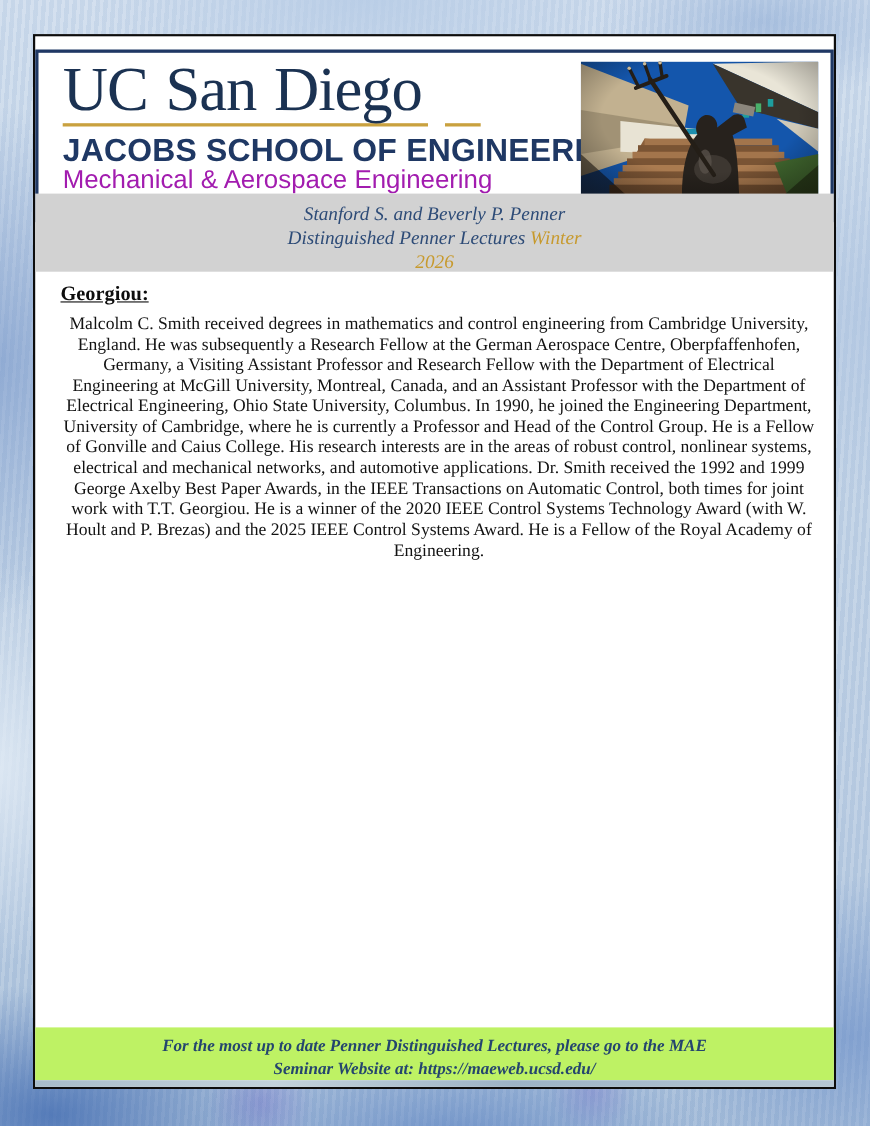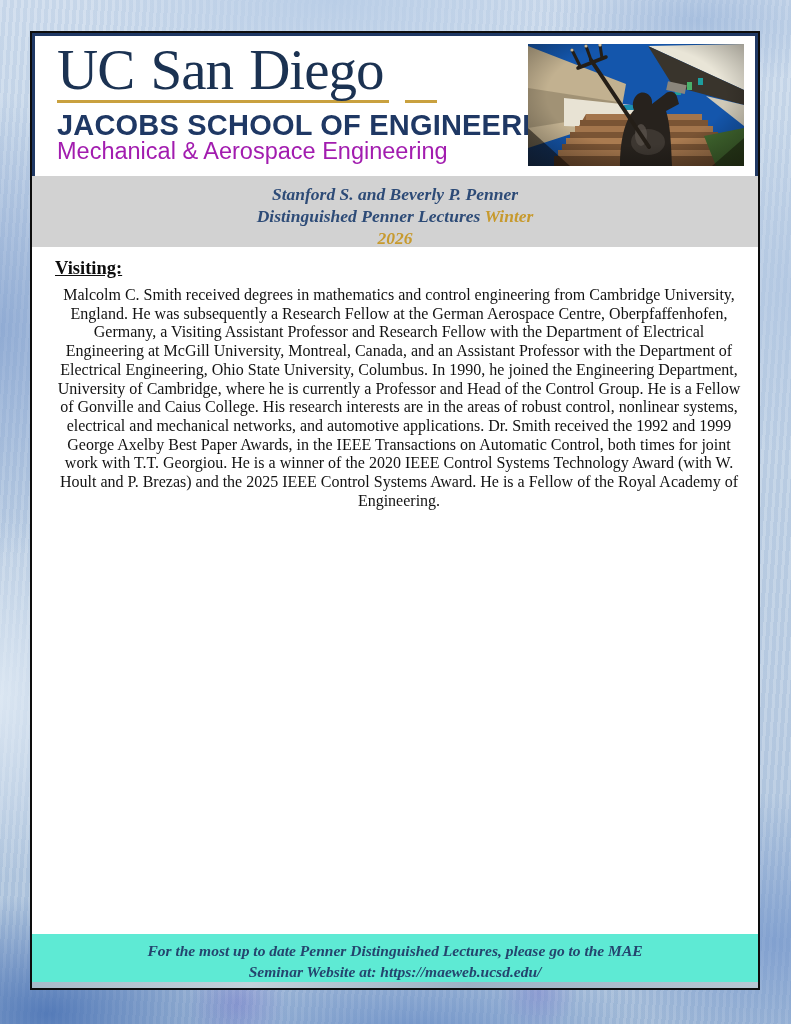--- a/index.html
+++ b/index.html
@@ -20,21 +20,21 @@
       radial-gradient(ellipse 220px 100px at 88% 2%, rgba(140,170,212,.55), transparent 70%),
       repeating-linear-gradient(94deg, rgba(255,255,255,.10) 0 3px, rgba(96,134,186,.08) 3px 7px),
       linear-gradient(180deg,#cfdded 0%,#c2d3e6 35%,#bccee3 70%,#a9c0da 100%);
   }
   .content-box{
     position:absolute;left:30px;top:31px;width:730px;height:959px;
     background:#ffffff;border:2px solid #0d0d0d;box-sizing:border-box;
   }
   
   .header-box{
-    position:absolute;left:0;top:0;width:726px;height:157px;
+    position:absolute;left:0;top:12px;width:726px;height:157px;
     border:3px solid #1f3864;box-sizing:border-box;background:#fff;
   }
   .logo-block{position:absolute;left:22px;top:4px;}
   .logo-title{
     font-family:"Liberation Serif",serif;font-size:57px;line-height:60px;
     color:#1b3252;letter-spacing:-1px;word-spacing:3px;white-space:nowrap;
   }
   .logo-underline{
     width:380px;height:3px;margin-top:0;
     background:linear-gradient(90deg,#c9a13f 0 332px,transparent 332px 348px,#c9a13f 348px 380px);
@@ -44,37 +44,37 @@
     font-size:29px;line-height:26px;color:#1f3864;letter-spacing:.2px;white-space:nowrap;
   }
   .dept-name{
     margin-top:1px;font-family:"Liberation Sans",sans-serif;
     font-size:23.5px;line-height:25px;color:#a21caf;white-space:nowrap;
   }
   .photo{position:absolute;right:11px;top:8px;width:216px;height:122px;display:block;}
   
   .banner{
     position:absolute;left:0;top:143px;width:726px;height:71px;background:#d2d2d2;
-    text-align:center;font-family:"Liberation Serif",serif;font-style:italic;font-weight:bold;
+    text-align:center;font-family:"Liberation Serif",serif;font-style:italic;font-weight:normal;
     font-size:17.5px;line-height:22px;color:#2d4b77;padding-top:7px;box-sizing:border-box;
   }
   .gold{color:#c79a2e;}
   
   .bio{position:absolute;left:0;top:214px;width:726px;color:#121212;}
   .bio-heading{
     margin:11px 0 7px 23px;font-family:"Liberation Serif",serif;font-weight:bold;
     font-size:18.5px;text-decoration:underline;color:#0d0d0d;
   }
   .bio-text{
     margin:0 15px 0 23px;font-family:"Liberation Serif",serif;
     font-size:16px;line-height:18.7px;text-align:center;
   }
   
   .footer-band{
-    position:absolute;left:0;bottom:6px;width:726px;height:48px;background:#5eead4;
+    position:absolute;left:0;bottom:6px;width:726px;height:48px;background:#bef264;
     text-align:center;font-family:"Liberation Serif",serif;font-style:italic;font-weight:bold;
     font-size:15.5px;line-height:21px;color:#24456e;padding-top:6px;box-sizing:border-box;
   }
   .bottom-strip{
     position:absolute;left:0;bottom:0;width:726px;height:6px;
     background:linear-gradient(90deg,#a8bcca 0%,#c3d2db 30%,#9db3c6 60%,#b7c8d4 100%);
   }
 </style>
 </head>
 <body>
@@ -143,21 +143,21 @@
     </svg>
   </div>
 
   <div class="banner">
     <div>Stanford S. and Beverly P. Penner</div>
     <div><span>Distinguished Penner Lectures </span><span class="gold">Winter</span></div>
     <div class="gold">2026</div>
   </div>
 
   <div class="bio">
-    <div class="bio-heading">Visiting:</div>
+    <div class="bio-heading">Georgiou:</div>
     <p class="bio-text">Malcolm C. Smith received degrees in mathematics and control engineering from Cambridge University, England. He was subsequently a Research Fellow at the German Aerospace Centre, Oberpfaffenhofen, Germany, a Visiting Assistant Professor and Research Fellow with the Department of Electrical Engineering at McGill University, Montreal, Canada, and an Assistant Professor with the Department of Electrical Engineering, Ohio State University, Columbus. In 1990, he joined the Engineering Department, University of Cambridge, where he is currently a Professor and Head of the Control Group. He is a Fellow of Gonville and Caius College. His research interests are in the areas of robust control, nonlinear systems, electrical and mechanical networks, and automotive applications. Dr. Smith received the 1992 and 1999 George Axelby Best Paper Awards, in the IEEE Transactions on Automatic Control, both times for joint work with T.T. Georgiou. He is a winner of the 2020 IEEE Control Systems Technology Award (with W. Hoult and P. Brezas) and the 2025 IEEE Control Systems Award. He is a Fellow of the Royal Academy of Engineering.</p>
   </div>
 
   <div class="footer-band">
     <div>For the most up to date Penner Distinguished Lectures, please go to the MAE</div>
     <div><span>Seminar Website at: </span><span>https://maeweb.ucsd.edu/</span></div>
   </div>
   <div class="bottom-strip"></div>
 
 </div>

